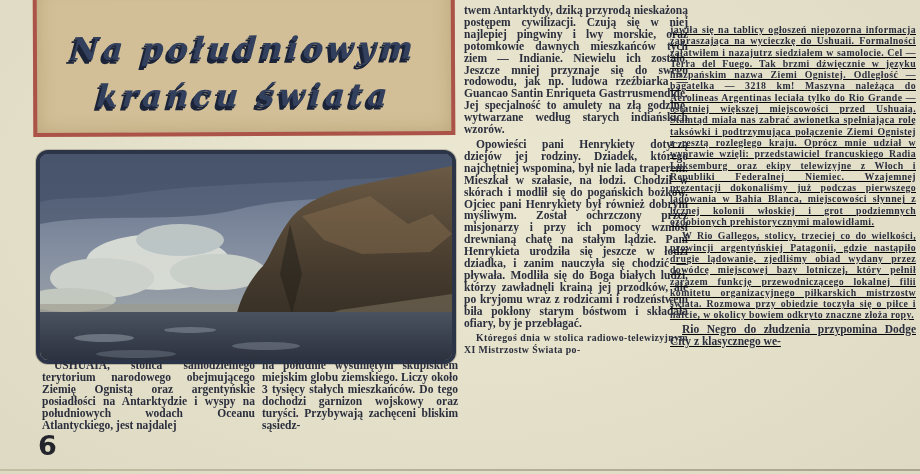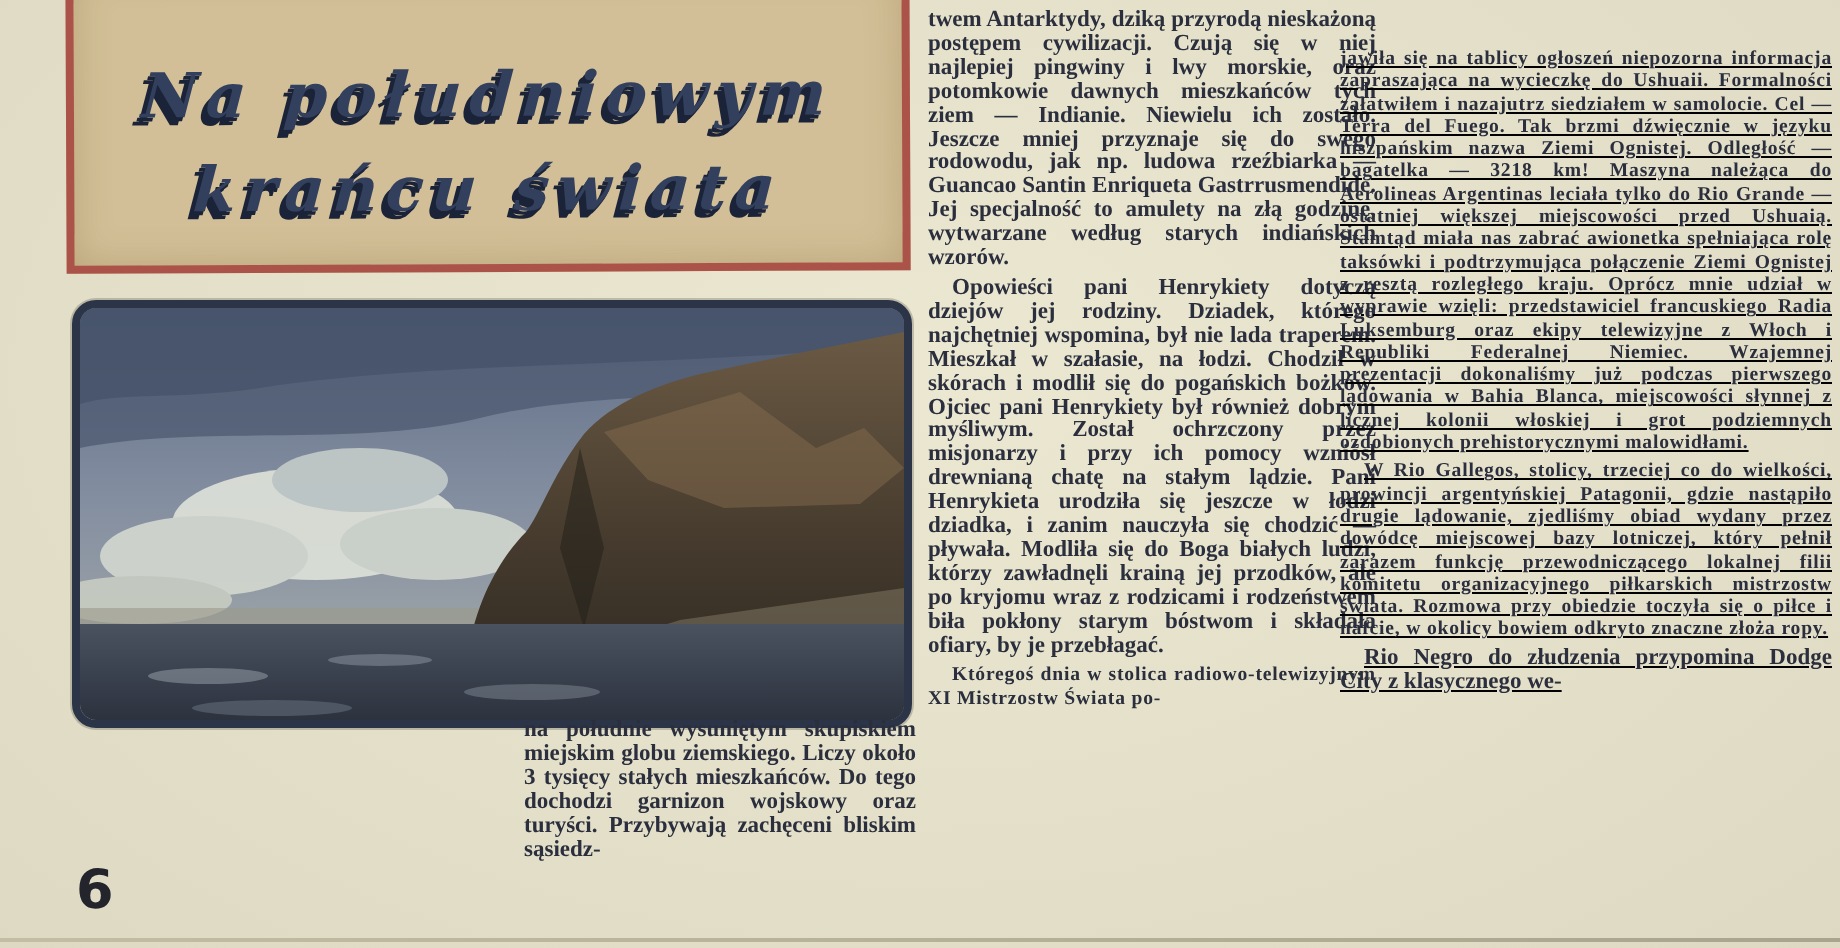--- a/index.html
+++ b/index.html
@@ -102,20 +102,23 @@
       <rect x="0" y="158" width="412" height="48" fill="url(#sea)"></rect>
       <g opacity="0.5">
         <ellipse cx="64" cy="184" rx="30" ry="4" fill="#9aa3ad"></ellipse>
         <ellipse cx="150" cy="176" rx="26" ry="3" fill="#8d97a3"></ellipse>
         <ellipse cx="226" cy="192" rx="34" ry="4" fill="#7f8894"></ellipse>
         <ellipse cx="96" cy="200" rx="40" ry="4" fill="#6c7684"></ellipse>
       </g>
     </svg>
   </div>
 
+  <div class="intro-a body-text">
+    <p class="indent">USHUAIA, stolica samodzielnego terytorium narodowego obejmującego Ziemię Ognistą oraz argentyńskie posiadłości na Antarktydzie i wyspy na południowych wodach Oceanu Atlantyckiego, jest najdalej</p>
+  </div>
 
   <div class="intro-b body-text">
     <p>na południe wysuniętym skupiskiem miejskim globu ziemskiego. Liczy około 3 tysięcy stałych mieszkańców. Do tego dochodzi garnizon wojskowy oraz turyści. Przybywają zachęceni bliskim sąsiedz-</p>
   </div>
 
   <div class="col-middle">
     <p class="body-text">twem Antarktydy, dziką przyrodą nieskażoną postępem cywilizacji. Czują się w niej najlepiej pingwiny i lwy morskie, oraz potomkowie dawnych mieszkańców tych ziem — Indianie. Niewielu ich zostało. Jeszcze mniej przyznaje się do swego rodowodu, jak np. ludowa rzeźbiarka — Guancao Santin Enriqueta Gastrrusmendide. Jej specjalność to amulety na złą godzinę, wytwarzane według starych indiańskich wzorów.</p>
     <p class="body-text indent">Opowieści pani Henrykiety dotyczą dziejów jej rodziny. Dziadek, którego najchętniej wspomina, był nie lada traperem. Mieszkał w szałasie, na łodzi. Chodził w skórach i modlił się do pogańskich bożków. Ojciec pani Henrykiety był również dobrym myśliwym. Został ochrzczony przez misjonarzy i przy ich pomocy wzniósł drewnianą chatę na stałym lądzie. Pani Henrykieta urodziła się jeszcze w łodzi dziadka, i zanim nauczyła się chodzić — pływała. Modliła się do Boga białych ludzi, którzy zawładnęli krainą jej przodków, ale po kryjomu wraz z rodzicami i rodzeństwem biła pokłony starym bóstwom i składała ofiary, by je przebłagać.</p>
     <p class="small-text indent">Któregoś dnia w stolica radiowo-telewizyjnym XI Mistrzostw Świata po-</p>
   </div>

